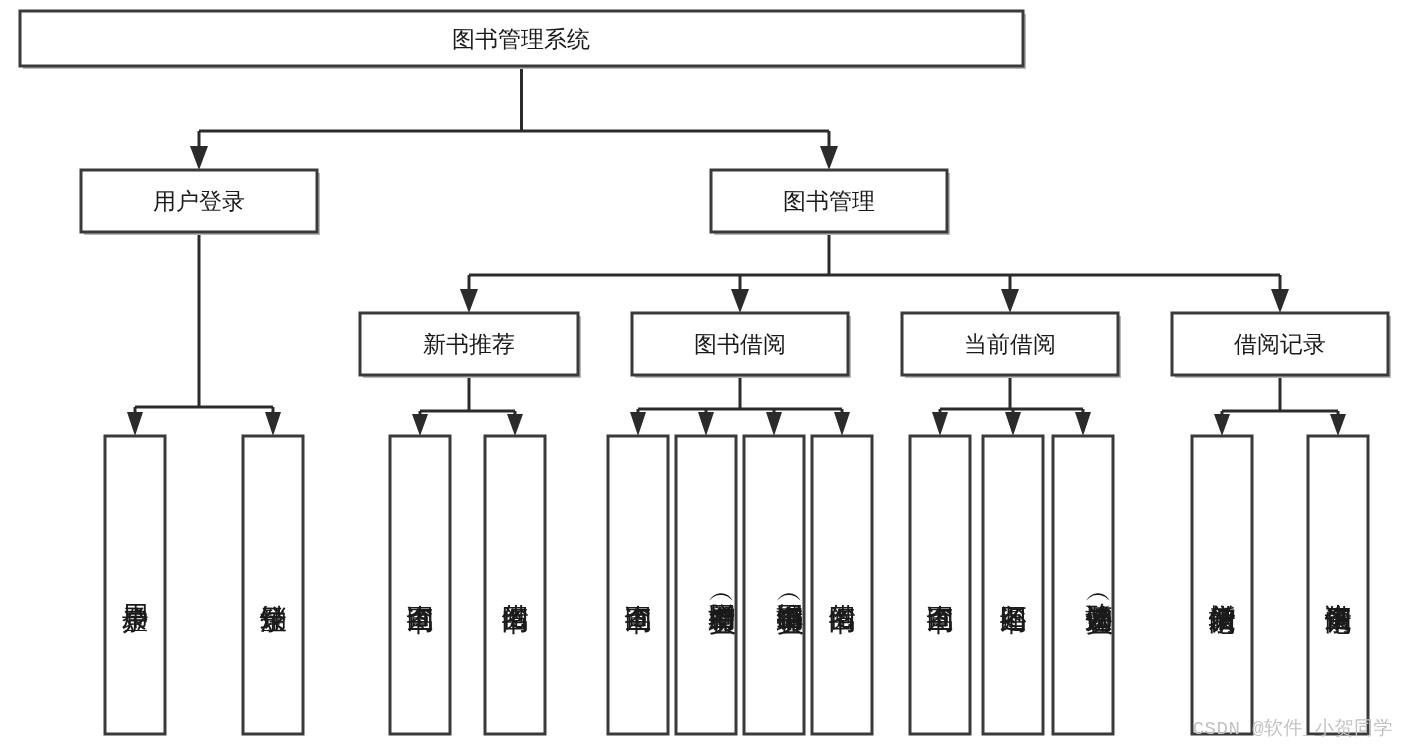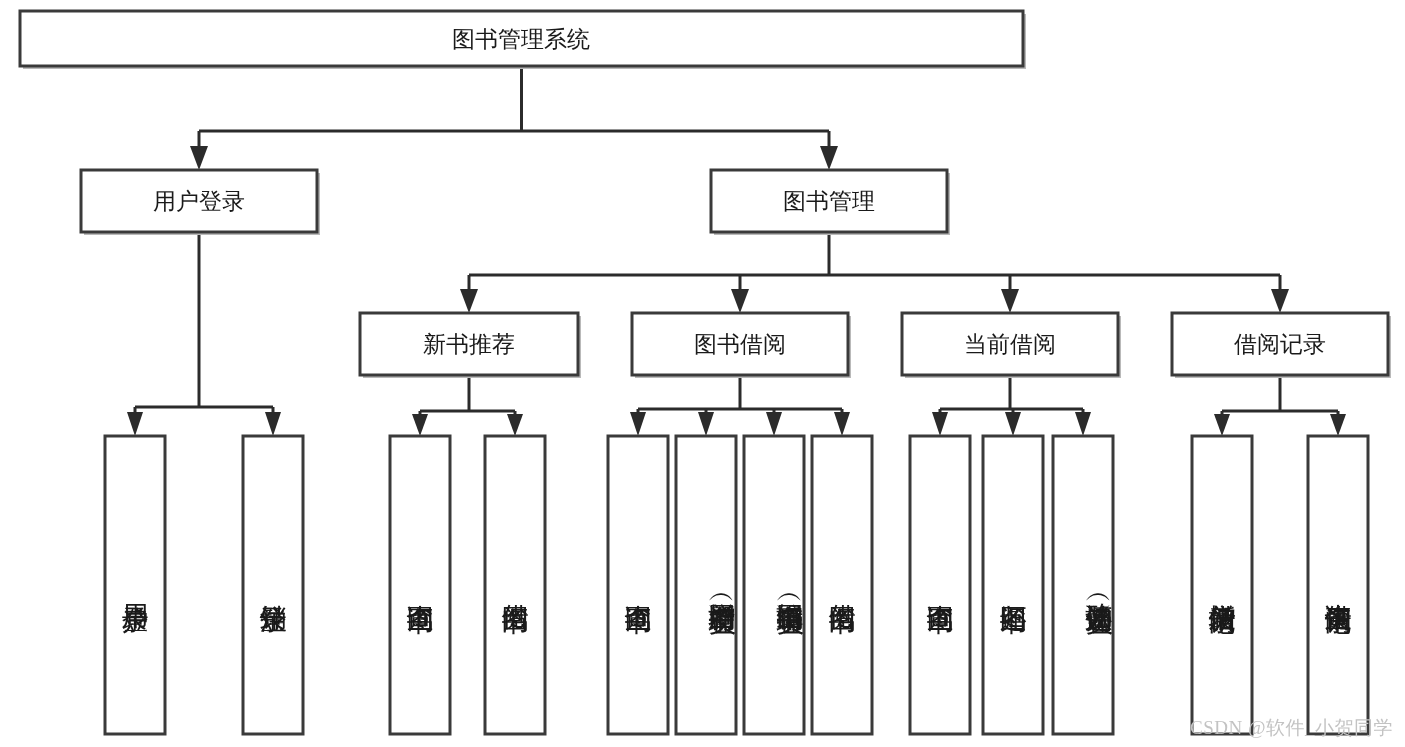--- a/index.html
+++ b/index.html
@@ -60,21 +60,21 @@
     line-height: 1.06;
     color: #1a1a1a;
     letter-spacing: 1px;
     white-space: nowrap;
     pointer-events: none;
   }
   .watermark {
     position: absolute;
     right: 12px;
     bottom: 6px;
-    font-family: Liberation Serif, serif;
+    font-family: Liberation Mono, monospace;
     font-size: 19px;
     color: #c3c3c3;
     letter-spacing: 0.5px;
     white-space: nowrap;
   }
 </style>
 </head>
 <body>
 
 <svg id="diagram" viewBox="0 0 1405 747">

